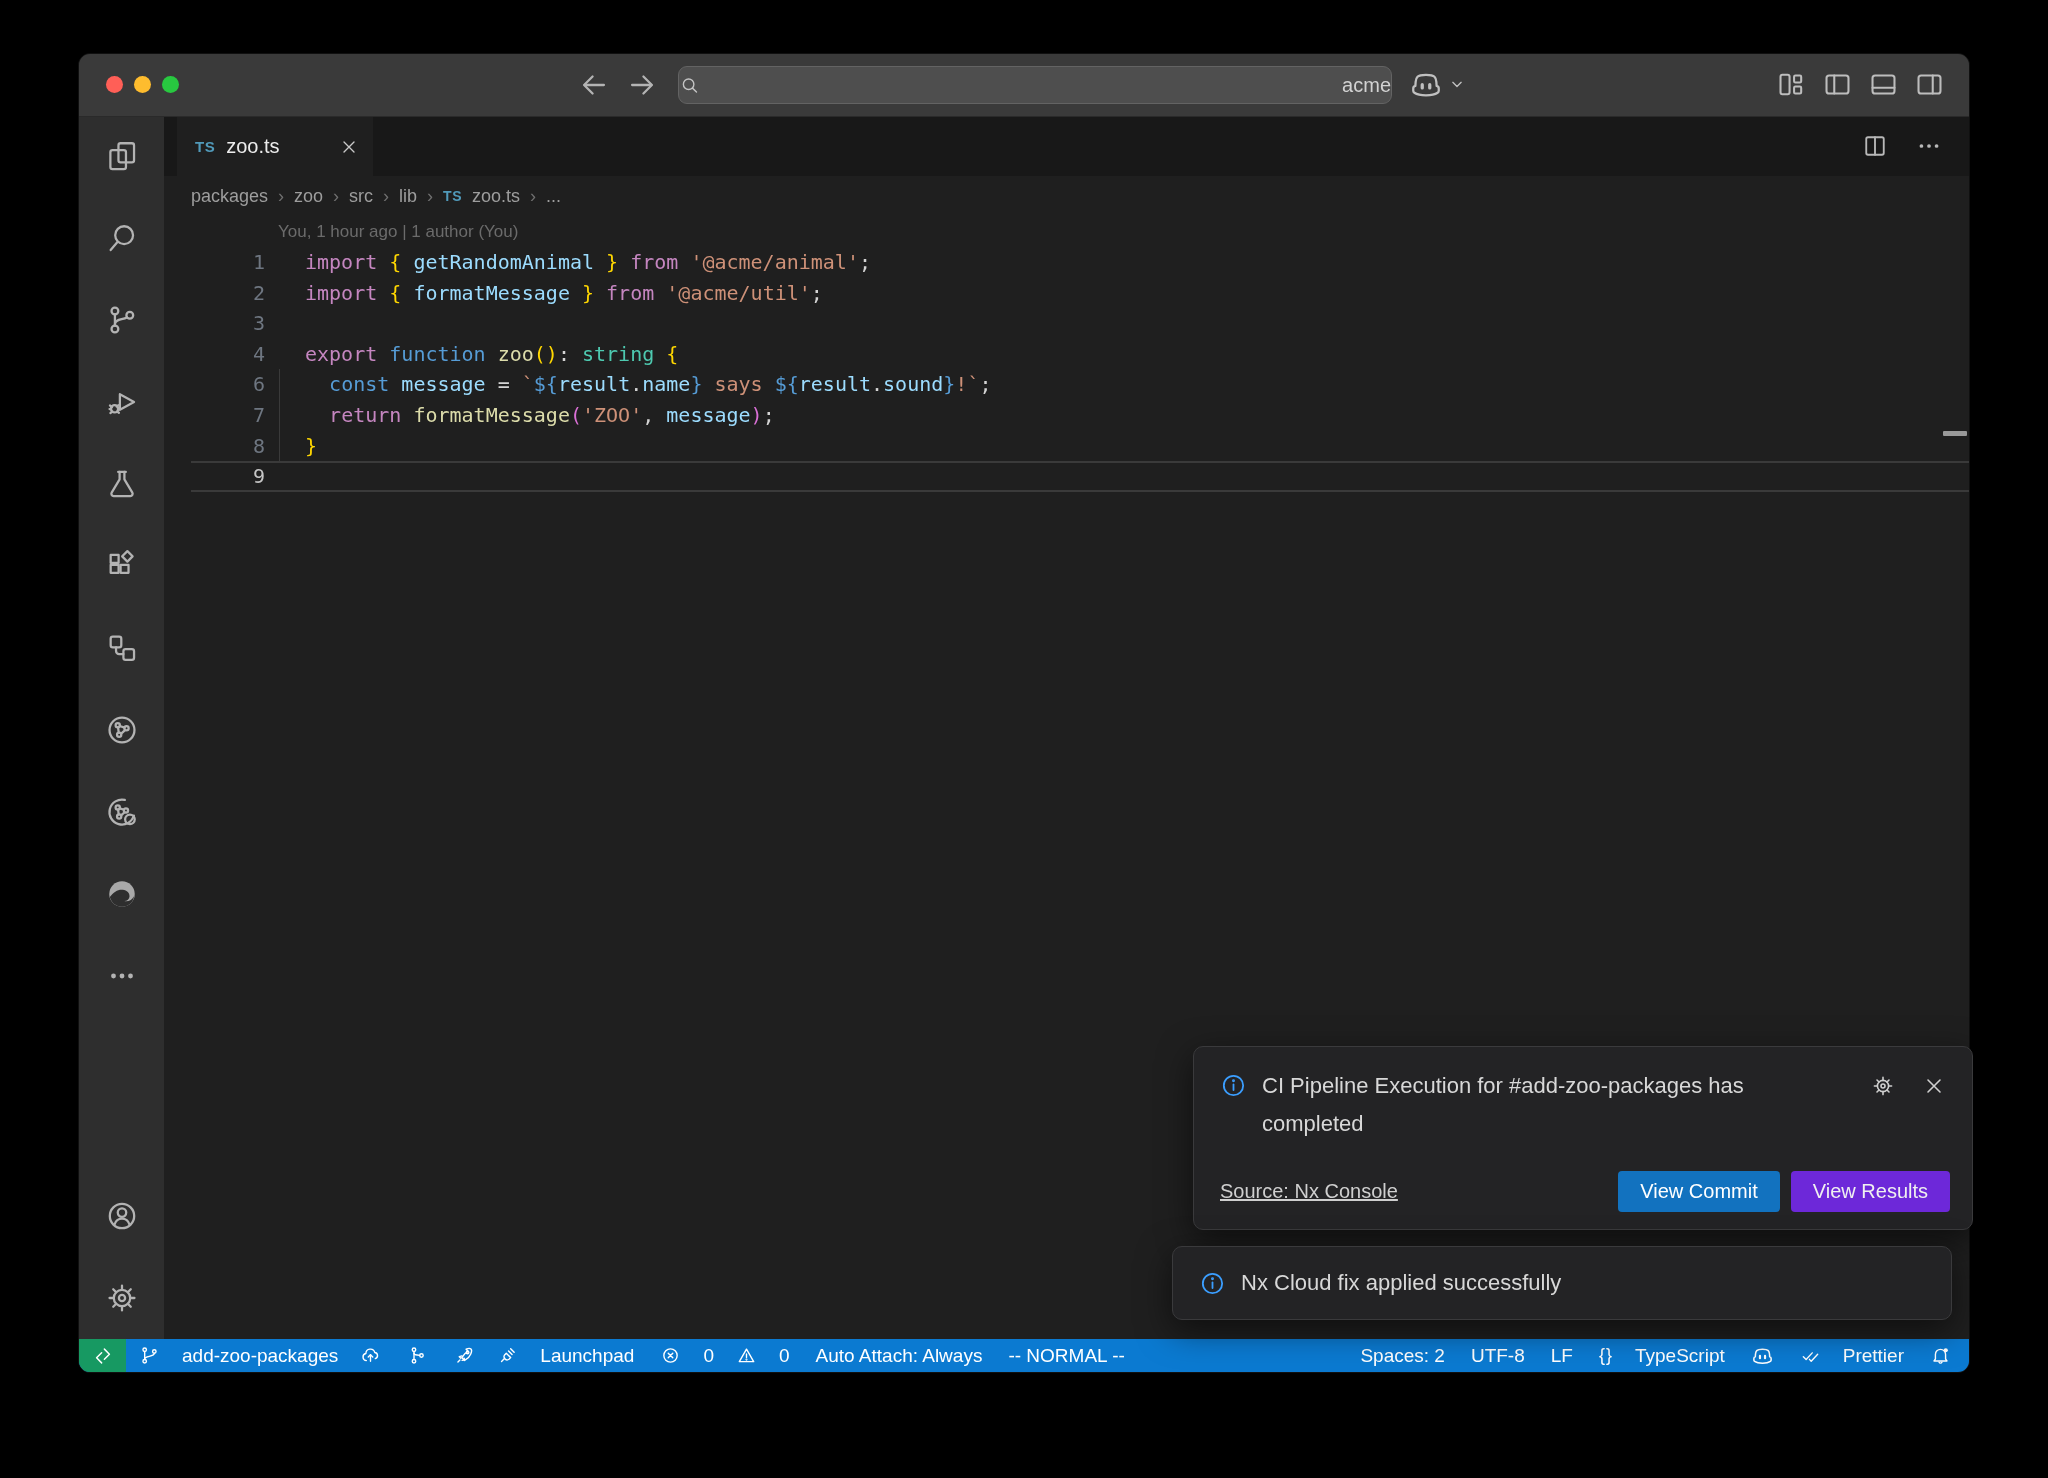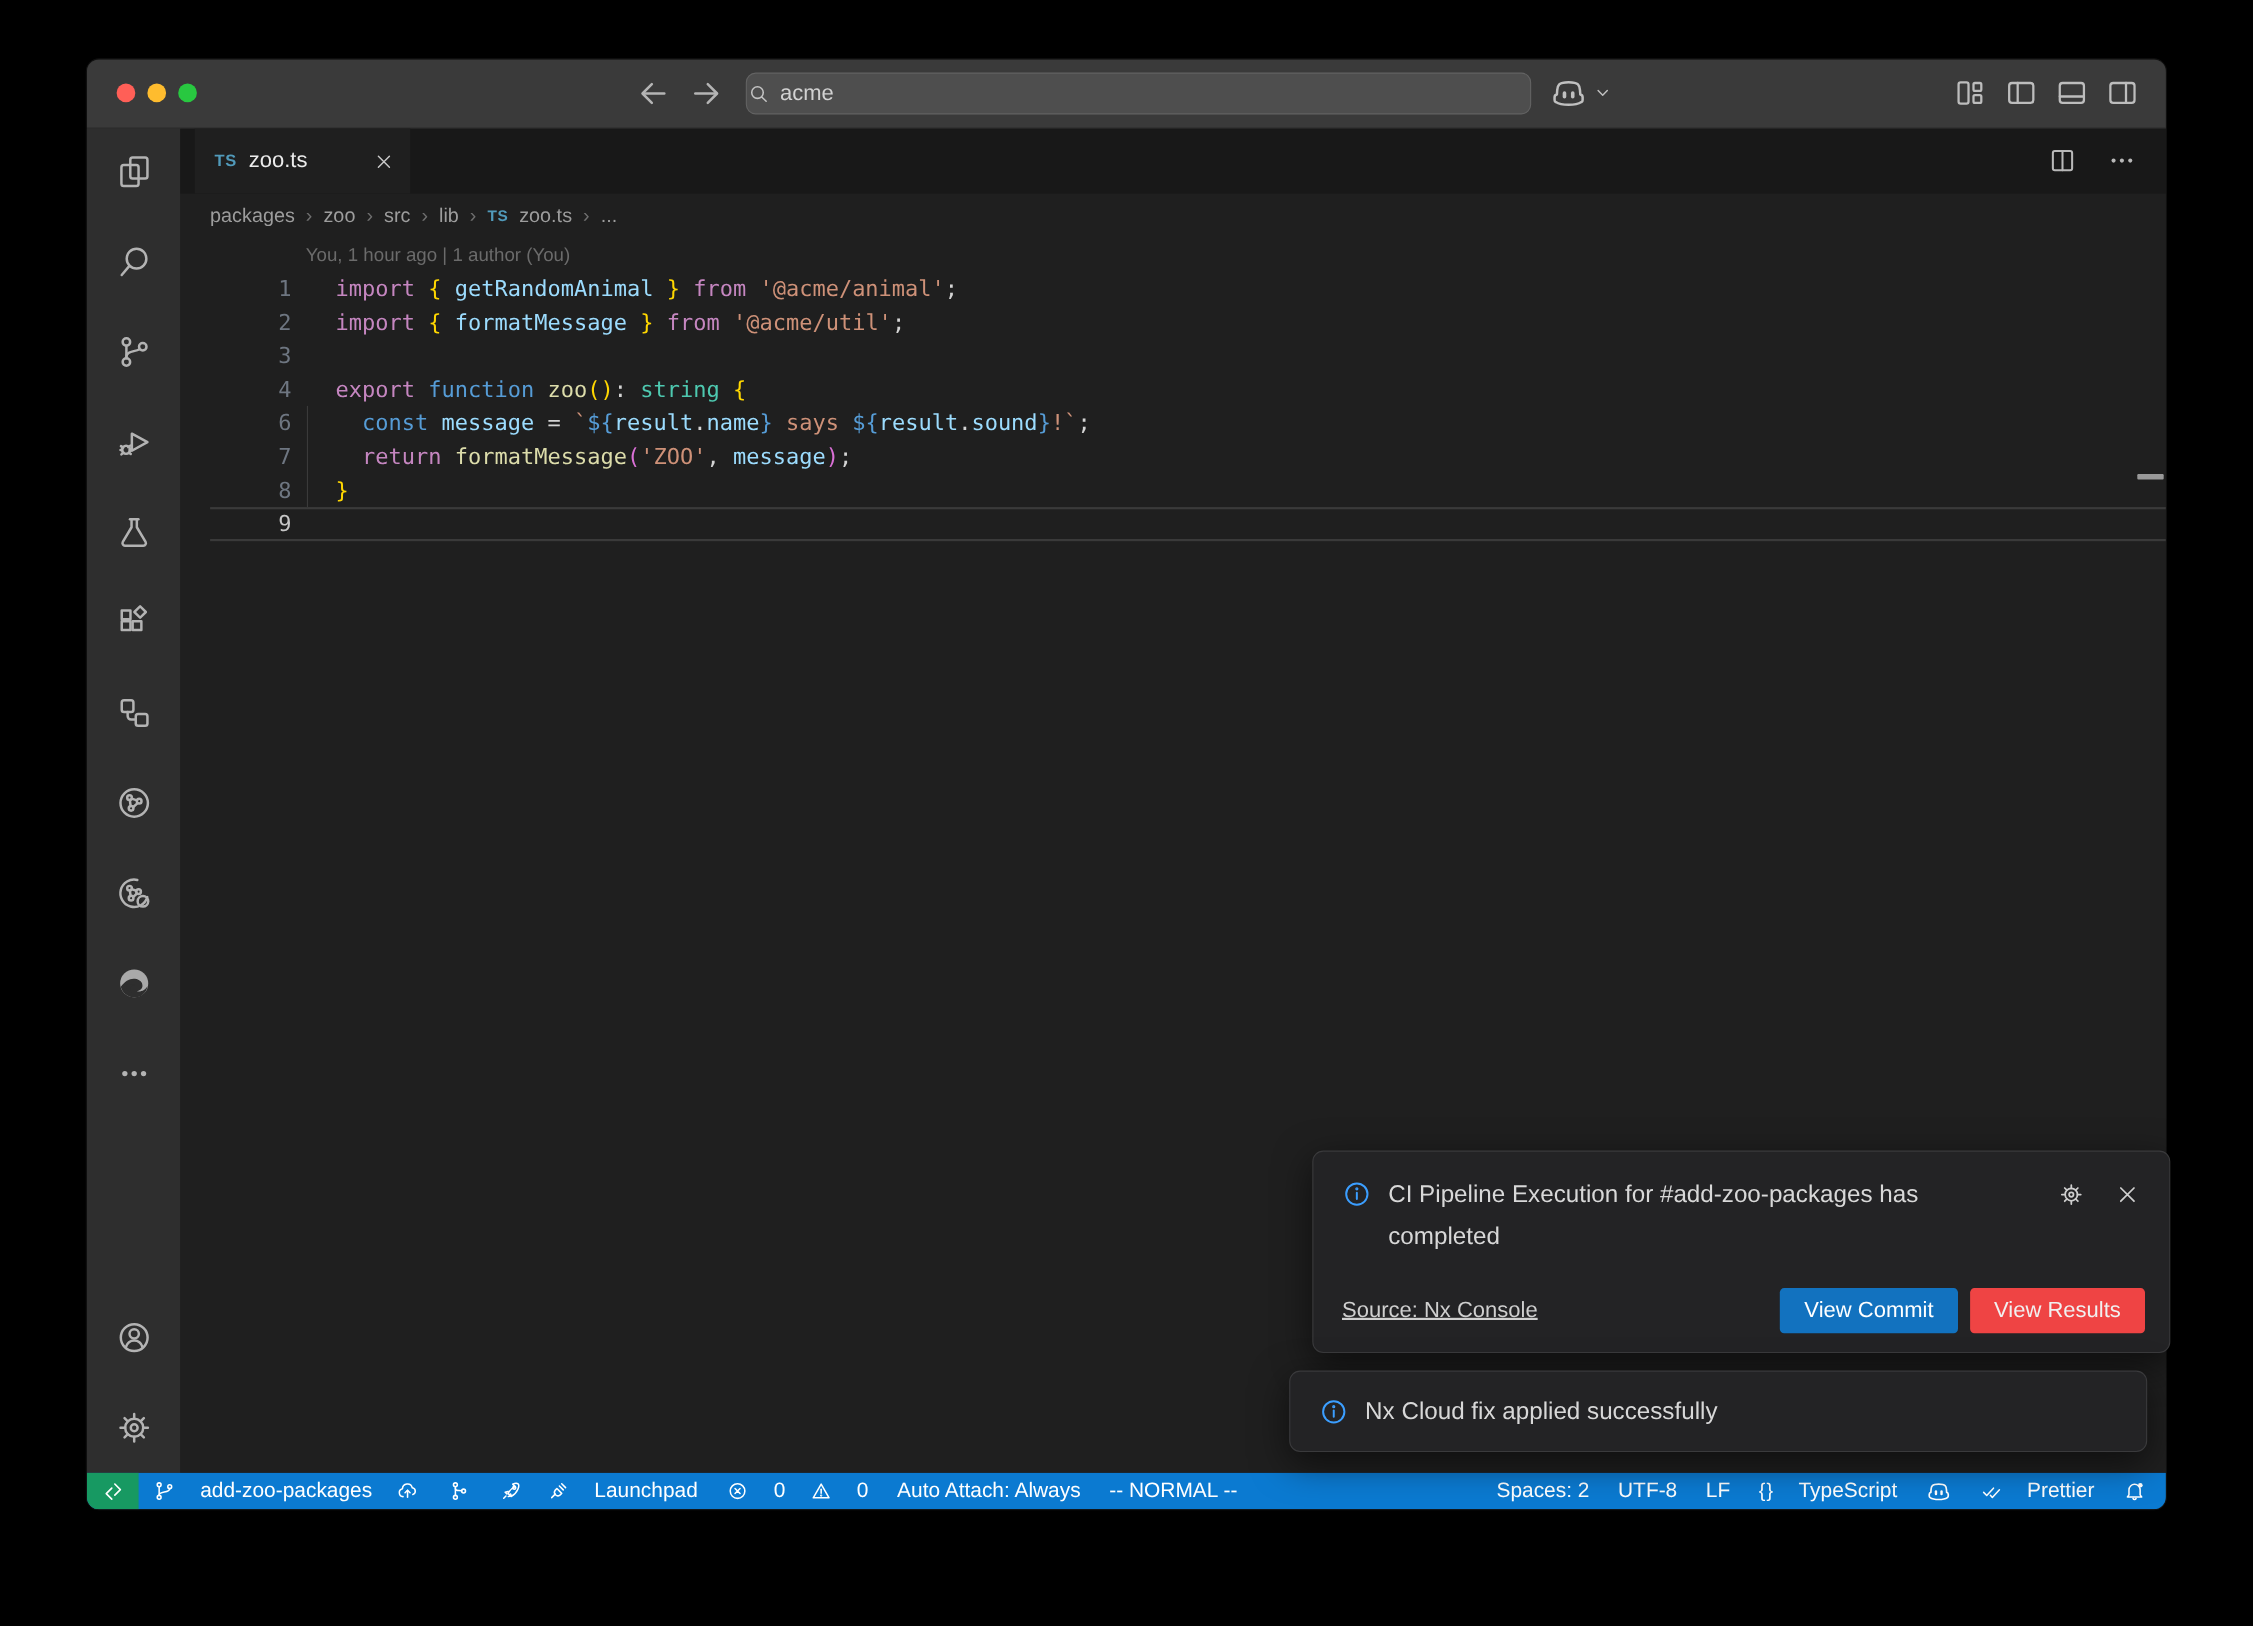--- a/index.html
+++ b/index.html
@@ -12,21 +12,21 @@
   
   .titlebar{height:62px;flex:0 0 auto;background:#3a3a3a;position:relative;
             border-bottom:1px solid #2a2a2a;}
   .lights{position:absolute;left:27px;top:22px;display:flex;gap:11px;}
   .light{width:17px;height:17px;border-radius:50%;}
   .light.red{background:#ff5f57}.light.yellow{background:#febc2e}.light.green{background:#28c840}
   .navarrows{position:absolute;left:498px;top:14px;display:flex;gap:14px;color:#b4b4b4;}
   .navarrows svg{width:34px;height:34px;}
   .searchbox{position:absolute;left:599px;top:12px;width:714px;height:38px;
              background:#4e4e4e;border:1px solid #636363;border-radius:9px;
-             display:flex;align-items:center;justify-content:flex-start;gap:9px;
+             display:flex;align-items:center;justify-content:space-between;gap:9px;
              color:#d2d2d2;font-size:20px;box-sizing:border-box;}
   .searchbox svg{width:21px;height:21px;color:#c3c3c3;}
   .copilot-menu{position:absolute;left:1330px;top:13px;display:flex;align-items:center;gap:4px;color:#c0c0c0;}
   .copilot-menu svg.cp{width:34px;height:34px;}
   .copilot-menu svg.ch{width:20px;height:20px;}
   .layout-actions{position:absolute;right:24px;top:15px;display:flex;gap:15px;color:#bdbdbd;}
   .layout-actions svg{width:31px;height:31px;}
   
   .main{flex:1;display:flex;min-height:0;}
   .activitybar{width:85px;flex:0 0 auto;background:#2e2e2e;display:flex;flex-direction:column;
@@ -85,21 +85,21 @@
   .info-ic{width:27px;height:27px;flex:0 0 auto;margin-top:5px;color:#3b9eff;}
   .toast-msg{max-width:560px;font-size:22px;line-height:38px;color:#d8d8d8;}
   .toast-tools{margin-left:auto;display:flex;gap:27px;color:#cfcfcf;margin-top:7px;}
   .toast-tools svg{width:24px;height:24px;}
   .toast-foot{position:absolute;left:26px;right:22px;bottom:17px;display:flex;align-items:center;}
   .toast-source{font-size:20px;color:#cfcfcf;text-decoration:underline;}
   .toast-btns{margin-left:auto;display:flex;gap:11px;}
   .btn{font-size:20px;padding:9px 22px;border-radius:4px;border:none;color:#fff;
        font-family:"Liberation Sans", sans-serif;cursor:pointer;}
   .btn.primary{background:#1272bf;}
-  .btn.secondary{background:#ef4444;color:#f0f0f0;}
+  .btn.secondary{background:#6d28d9;color:#f0f0f0;}
   svg{fill:none;stroke:currentColor;stroke-width:1.6;stroke-linecap:round;stroke-linejoin:round;}
 </style>
 </head>
 <body>
 
 <div class="window">
 
   <div class="titlebar">
     <div class="lights">
       <div class="light red"></div>

